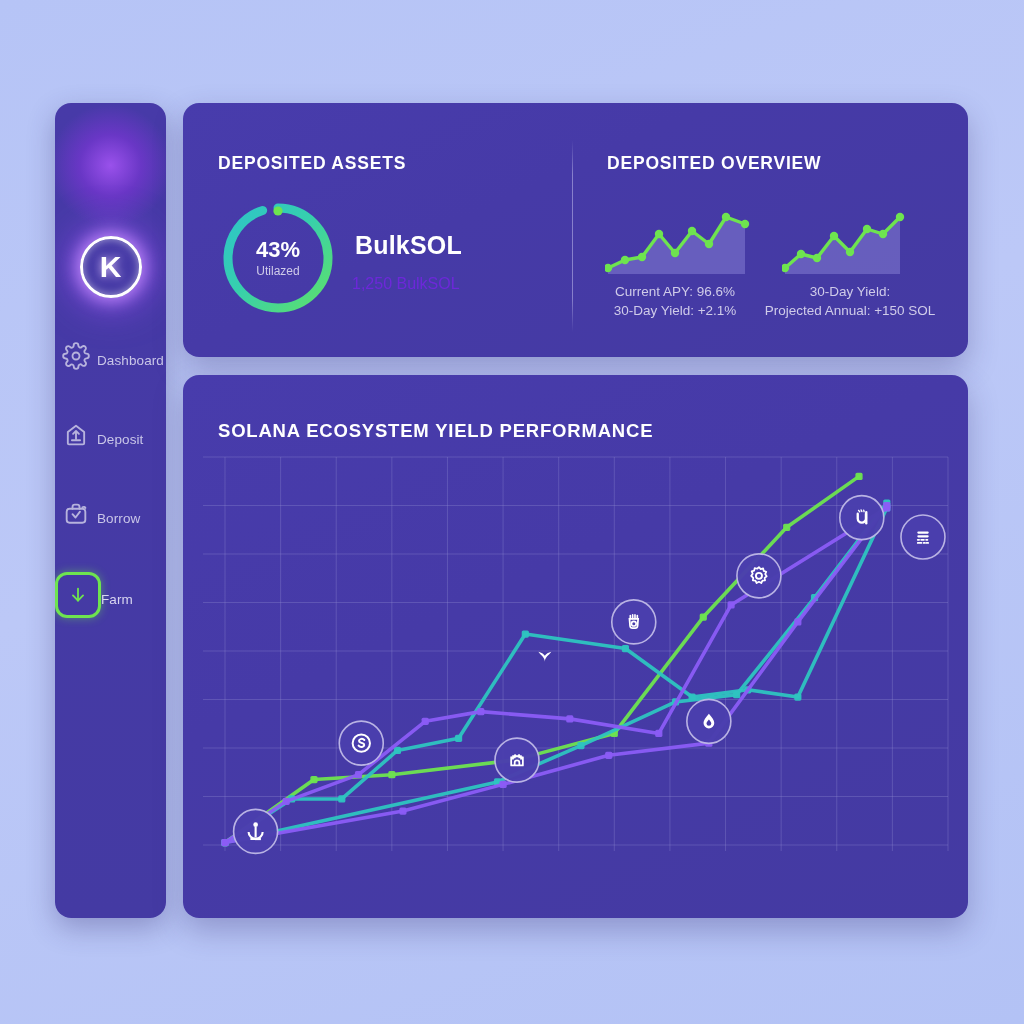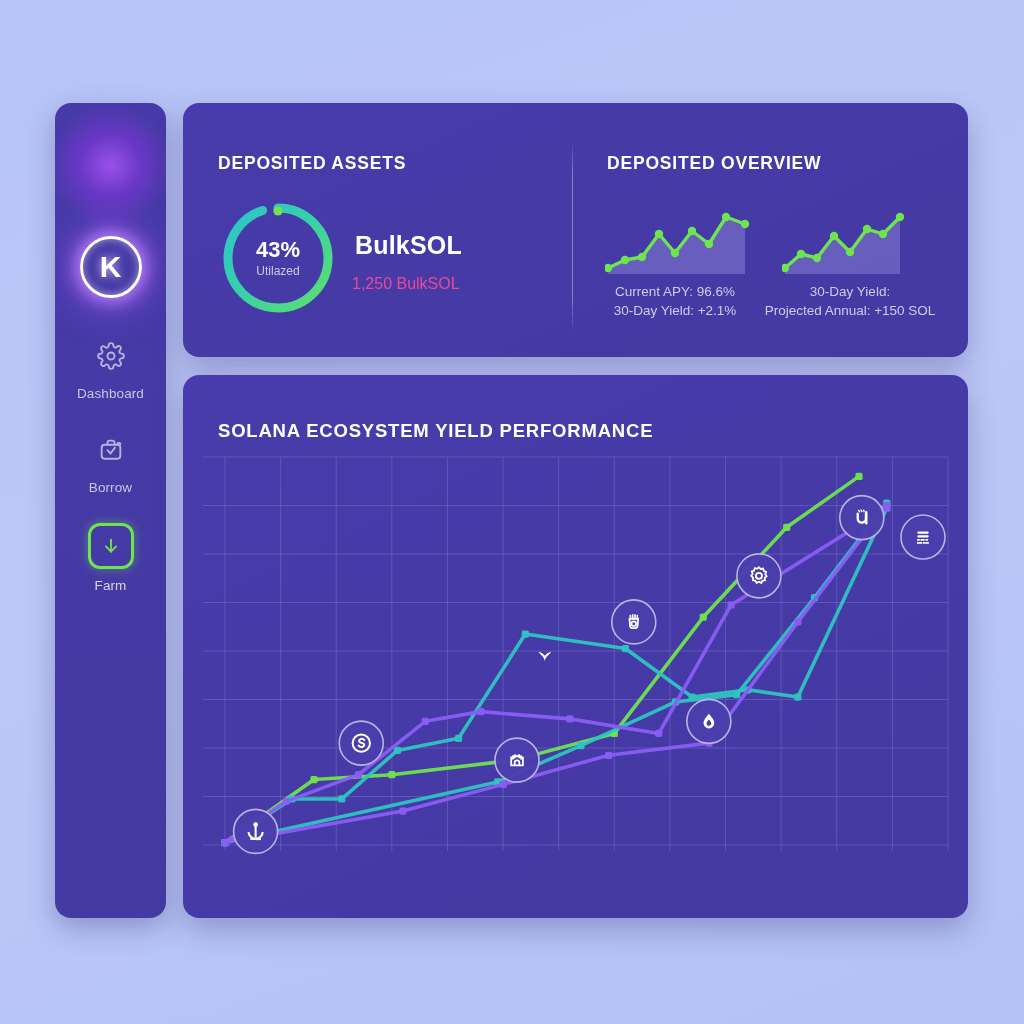--- a/index.html
+++ b/index.html
@@ -31,21 +31,21 @@
     display:flex;align-items:center;justify-content:center;
     box-shadow:0 0 16px 4px rgba(196,140,255,.85),0 0 34px 12px rgba(160,80,250,.55), inset 0 0 8px rgba(255,255,255,.5);
   }
   .logo-k{
     color:#fff;font-size:30px;font-weight:bold;line-height:1;
     text-shadow:0 0 10px rgba(235,210,255,.9);
     font-family:"Liberation Sans", sans-serif;
   }
   .nav{position:absolute;left:0;top:232px;width:111px;}
   .nav-item{
-    display:flex;flex-direction:column;align-items:center;
+    display:flex;flex-direction:row;align-items:center;
     margin-bottom:28px;cursor:pointer;
   }
   .nav-ico{
     width:42px;height:42px;display:flex;align-items:center;justify-content:center;
     margin-bottom:9px;
   }
   .nav-ico svg{display:block;}
   .nav-item .lbl{
     font-size:13.5px;color:#c9c6e8;letter-spacing:.1px;
   }
@@ -83,21 +83,21 @@
     display:flex;flex-direction:column;align-items:center;justify-content:center;
   }
   .donut-pct{color:#ffffff;font-size:22px;font-weight:bold;line-height:1;}
   .donut-sub{color:#cfcbe9;font-size:12px;margin-top:3px;}
 
   .asset-name{
     position:absolute;left:355px;top:231px;color:#ffffff;
     font-size:25px;font-weight:bold;letter-spacing:.2px;
   }
   .asset-amount{
-    position:absolute;left:352px;top:275px;color:#ec4899;font-size:16px;
+    position:absolute;left:352px;top:275px;color:#6d28d9;font-size:16px;
   }
 
   
   .spark{position:absolute;}
   .spark-lines{position:absolute;color:#cfcbe9;font-size:13.5px;line-height:19px;text-align:center;}
 </style>
 </head>
 <body>
 
 <div class="stage">
@@ -114,20 +114,30 @@
       <div class="nav-item">
         <span class="nav-ico">
           <svg width="28" height="28" viewBox="0 0 24 24" fill="none" stroke="#b7b3dd" stroke-width="1.6">
             <circle cx="12" cy="12" r="3"></circle>
             <path d="M19.4 15a1.6 1.6 0 0 0 .3 1.8l.1.1a2 2 0 1 1-2.8 2.8l-.1-.1a1.6 1.6 0 0 0-1.8-.3 1.6 1.6 0 0 0-1 1.5V21a2 2 0 1 1-4 0v-.1A1.6 1.6 0 0 0 9 19.4a1.6 1.6 0 0 0-1.8.3l-.1.1a2 2 0 1 1-2.8-2.8l.1-.1a1.6 1.6 0 0 0 .3-1.8 1.6 1.6 0 0 0-1.5-1H3a2 2 0 1 1 0-4h.1A1.6 1.6 0 0 0 4.6 9a1.6 1.6 0 0 0-.3-1.8l-.1-.1a2 2 0 1 1 2.8-2.8l.1.1a1.6 1.6 0 0 0 1.8.3H9a1.6 1.6 0 0 0 1-1.5V3a2 2 0 1 1 4 0v.1a1.6 1.6 0 0 0 1 1.5 1.6 1.6 0 0 0 1.8-.3l.1-.1a2 2 0 1 1 2.8 2.8l-.1.1a1.6 1.6 0 0 0-.3 1.8V9a1.6 1.6 0 0 0 1.5 1H21a2 2 0 1 1 0 4h-.1a1.6 1.6 0 0 0-1.5 1z"></path>
           </svg>
         </span>
         <span class="lbl">Dashboard</span>
       </div>
 
+      <div class="nav-item">
+        <span class="nav-ico">
+          <svg width="28" height="28" viewBox="0 0 24 24" fill="none" stroke="#b7b3dd" stroke-width="1.6" stroke-linecap="round" stroke-linejoin="round">
+            <path d="M5 9.5 12 4l7 5.5V19a1 1 0 0 1-1 1H6a1 1 0 0 1-1-1z"></path>
+            <path d="M12 8.5v7M9.5 11 12 8.5l2.5 2.5"></path>
+            <path d="M8.5 16.5h7"></path>
+          </svg>
+        </span>
+        <span class="lbl">Deposit</span>
+      </div>
 
       <div class="nav-item">
         <span class="nav-ico">
           <svg width="28" height="28" viewBox="0 0 24 24" fill="none" stroke="#b7b3dd" stroke-width="1.6" stroke-linecap="round" stroke-linejoin="round">
             <rect x="4" y="7.5" width="16" height="12" rx="2.5"></rect>
             <path d="M9 7.5V6a2 2 0 0 1 2-2h2a2 2 0 0 1 2 2v1.5"></path>
             <path d="M9 12.2l2.6 2.8L15.4 10"></path>
             <path d="M17.5 6.2c1.2-.6 2.2-.2 2.6.6"></path>
           </svg>
         </span>

